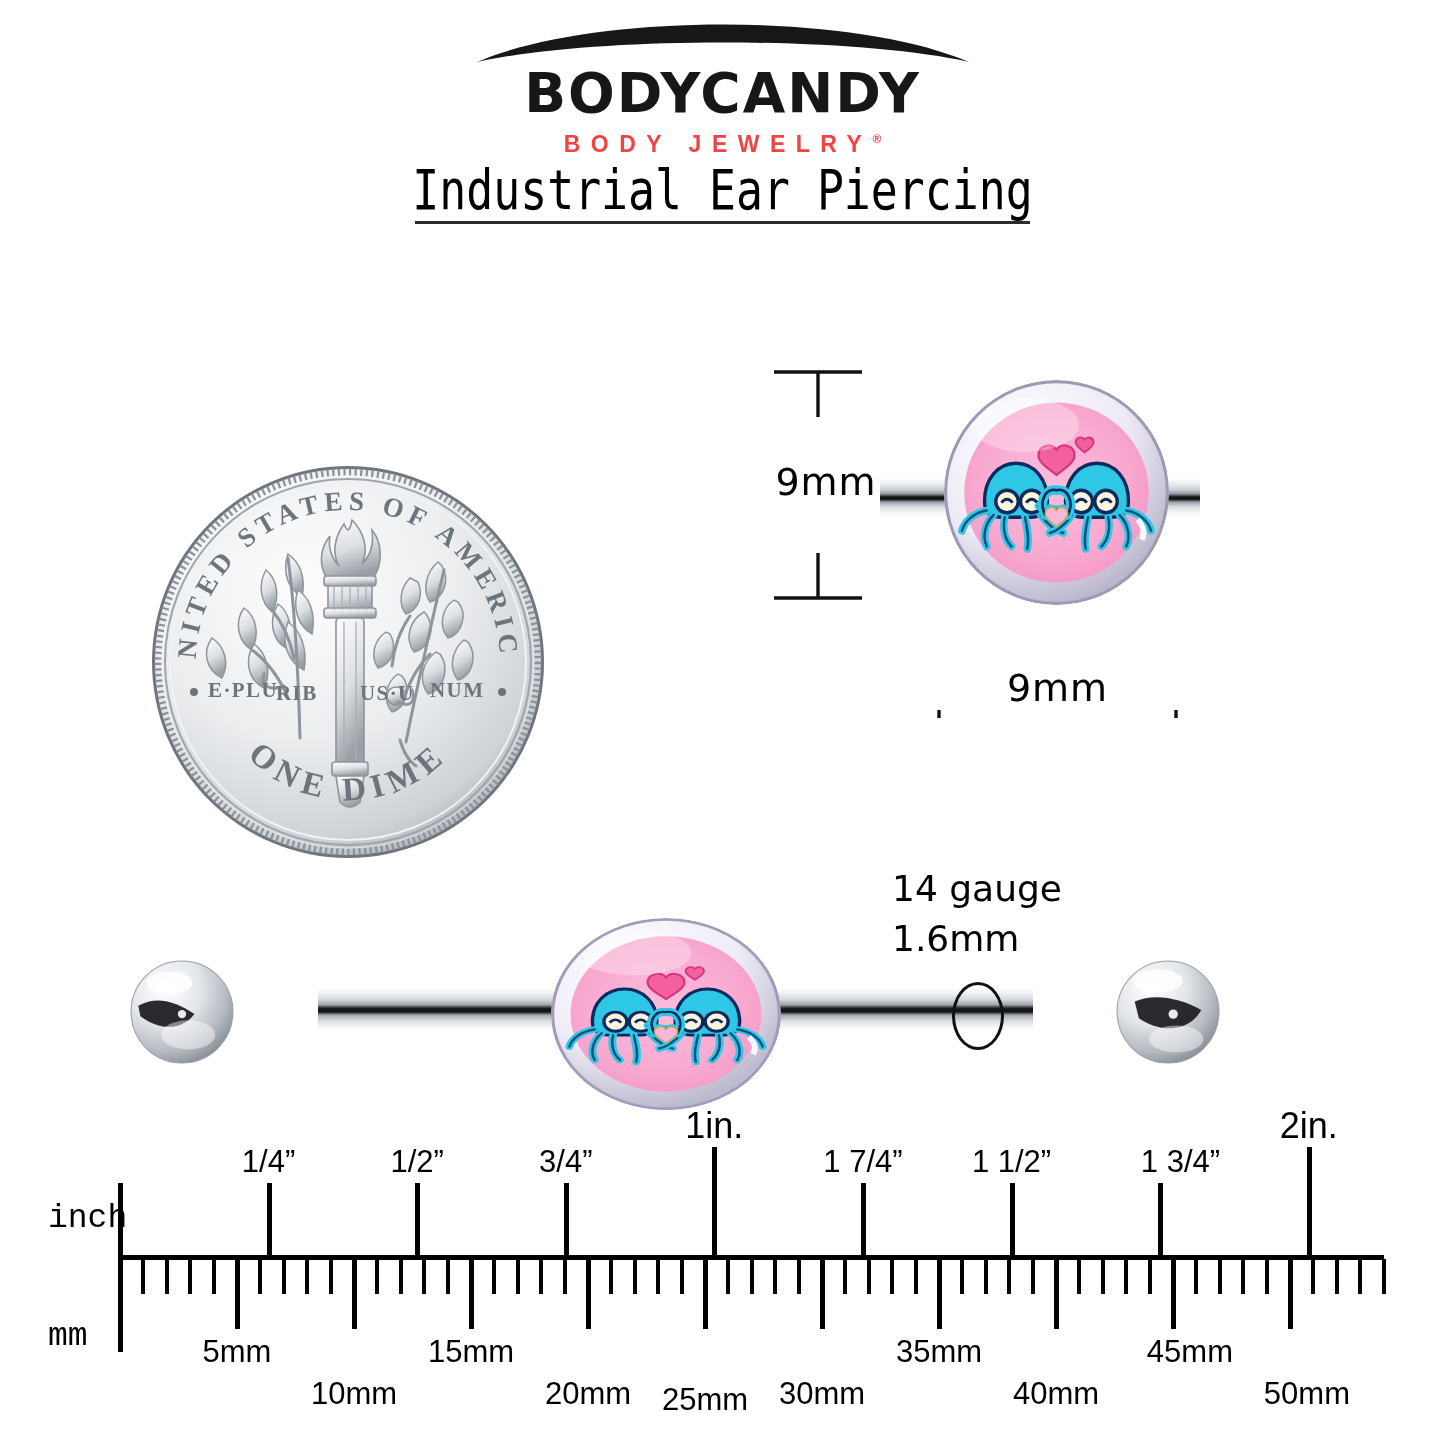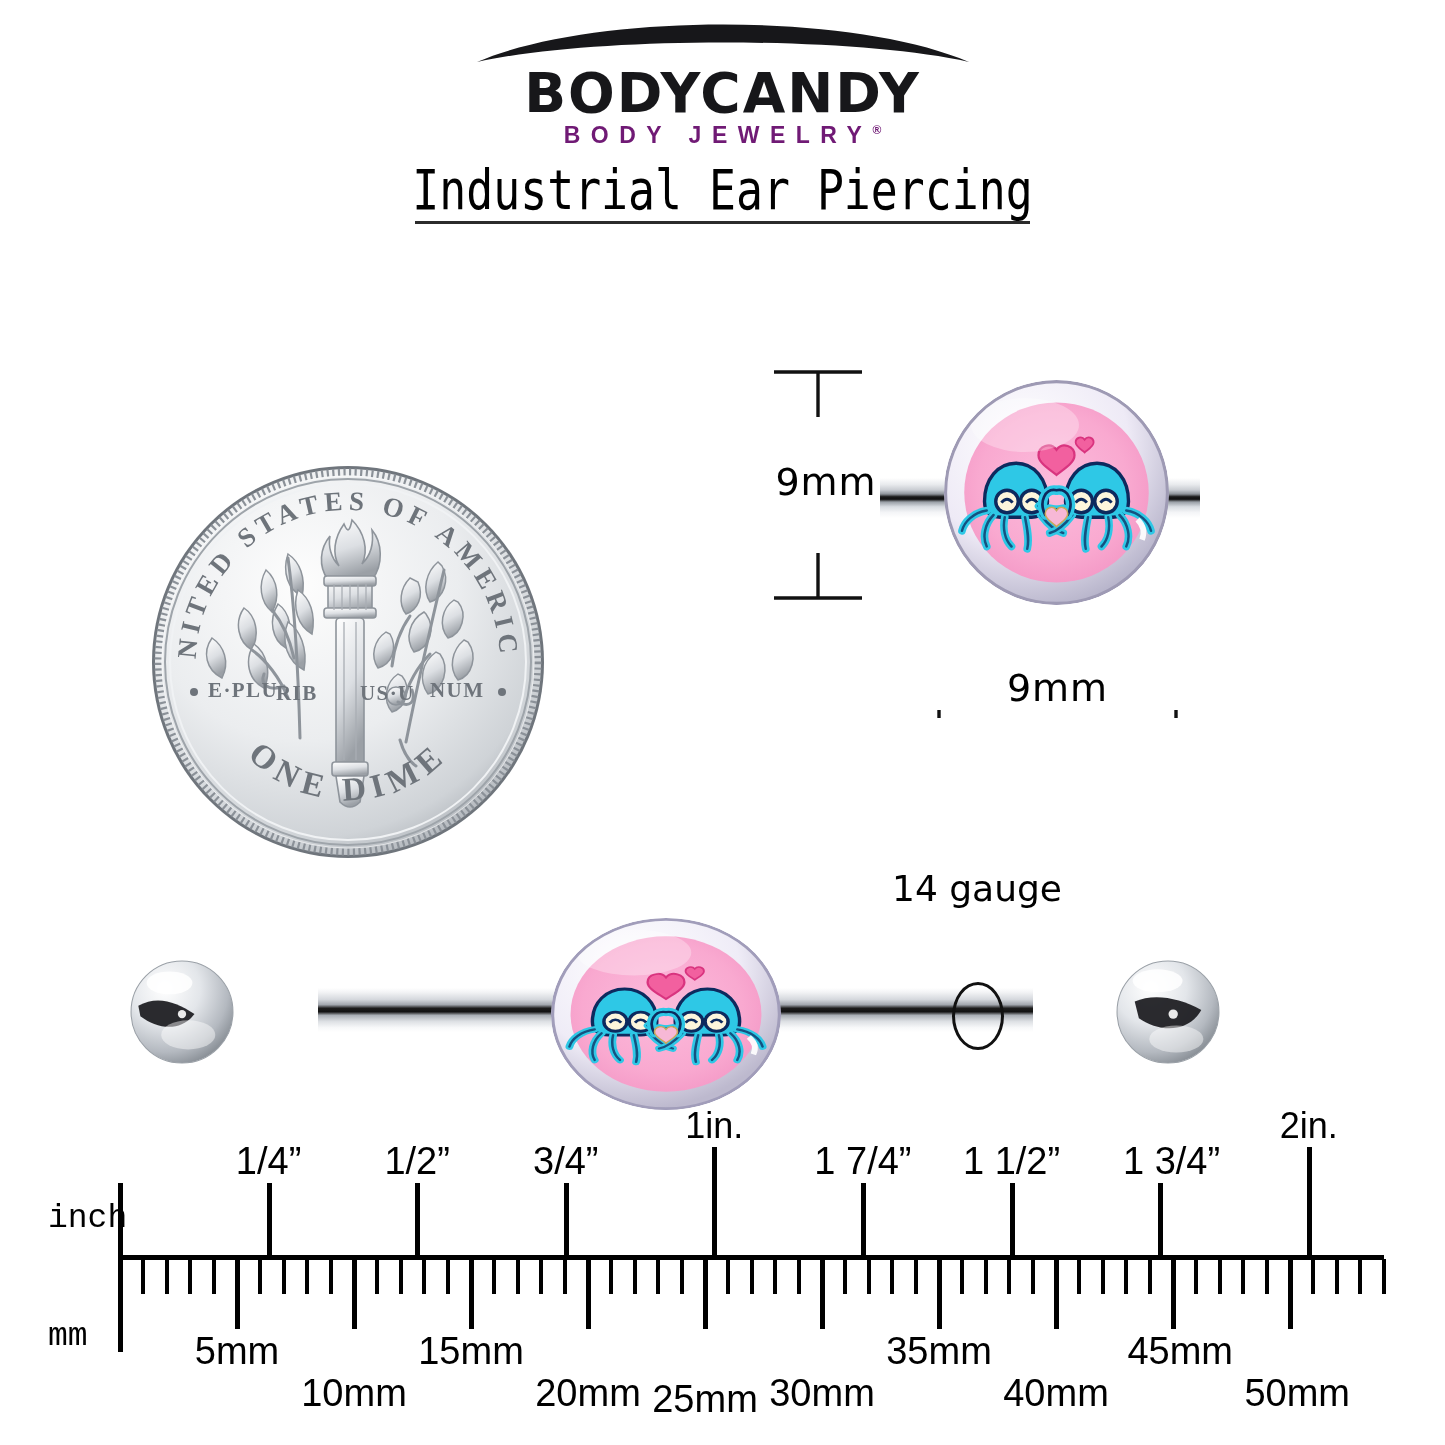--- a/index.html
+++ b/index.html
@@ -5,22 +5,22 @@
   html,body{margin:0;padding:0;background:#ffffff;}
   body{width:1445px;height:1445px;position:relative;overflow:hidden;
        font-family:"Liberation Sans","DejaVu Sans",sans-serif;color:#000;}
   .abs{position:absolute;}
 
   
   #brand-logo{left:0;top:18px;width:1445px;text-align:center;}
   .brand-arc{width:500px;height:46px;margin:0 auto;display:block;}
   .brand-word{font-size:55px;letter-spacing:2px;font-weight:700;line-height:58px;
               color:#17171a;font-family:"DejaVu Sans",sans-serif;}
-  .brand-sub{font-size:23px;letter-spacing:10.5px;font-weight:700;margin-top:0;
-             color:#701a75;font-family:"Liberation Sans",sans-serif;}
+  .brand-sub{font-size:23px;letter-spacing:10.5px;font-weight:700;margin-top:9px;
+             color:#ef4444;font-family:"Liberation Sans",sans-serif;}
   .brand-reg{font-size:12px;vertical-align:super;letter-spacing:0;}
 
   #page-title{left:0;top:160px;width:1445px;text-align:center;
               font-size:56px;line-height:60px;font-weight:400;letter-spacing:0px;
               font-family:"DejaVu Sans Mono",monospace;
               font-stretch:condensed;transform:scaleX(.80);transform-origin:50% 50%;}
   #title-rule{left:415px;top:221px;width:615px;height:3px;background:#2b2b2b;}
 
   
   #dime-wrap{left:148px;top:462px;width:400px;height:400px;}
@@ -58,21 +58,21 @@
 
   #gauge-label{left:892px;top:864px;width:220px;text-align:left;
                font-size:36px;line-height:50px;font-family:"DejaVu Sans",sans-serif;}
   #gauge-circle{left:952px;top:982px;width:46px;height:62px;
                 border:3px solid #111;border-radius:50%;}
 
   
   #ruler{left:0;top:1140px;width:1445px;height:280px;}
   .rl-axis{position:absolute;background:#000;}
   .tick{position:absolute;background:#000;}
-  .rl-text{position:absolute;font-size:38px;font-family:"Liberation Sans",sans-serif;
+  .rl-text{position:absolute;font-size:31px;font-family:"Liberation Sans",sans-serif;
            white-space:nowrap;line-height:33px;}
   .rl-side{position:absolute;font-size:33px;font-family:Liberation Mono, monospace;}
 </style>
 </head>
 <body>
 
 <div class="abs" id="brand-logo">
   <svg class="brand-arc" viewBox="0 0 500 46">
     <path d="M4 44 C 120 -6, 380 -6, 496 44 C 380 18, 120 18, 4 44 Z" fill="#17171a"></path>
   </svg>
@@ -360,20 +360,21 @@
         <ellipse cx="36" cy="18" rx="25" ry="12" fill="#ffffff" opacity=".30"></ellipse>
         <path d="M86 62 q4 4 2 9" fill="none" stroke="#ffffff" stroke-width="2.5" opacity=".9"></path>
       </g>
       <circle cx="50" cy="50" r="49.3" fill="none" stroke="#a19dba" stroke-width="1.4"></circle>
     </svg>
   </div>
 </div>
 
 <div class="abs" id="gauge-label">
   <div>14 gauge</div>
+  <div>1.6mm</div>
 </div>
 <div class="abs" id="gauge-circle"></div>
 
 <div class="abs" id="ruler">
   <div class="rl-side" id="inch-side-label" style="left:48px;top:60px;">inch</div>
   <div class="rl-side" id="mm-side-label" style="left:48px;top:178px;">mm</div>
   <div id="ruler-marks">
       <div class="tick" style="left: 118px; top: 43px; width: 5px; height: 169px;"></div>
       <div class="rl-axis" style="left: 120px; top: 115px; width: 1263.6px; height: 5px;"></div>
       <div class="tick" style="left: 141.4px; top: 119px; width: 4px; height: 35px;"></div>

